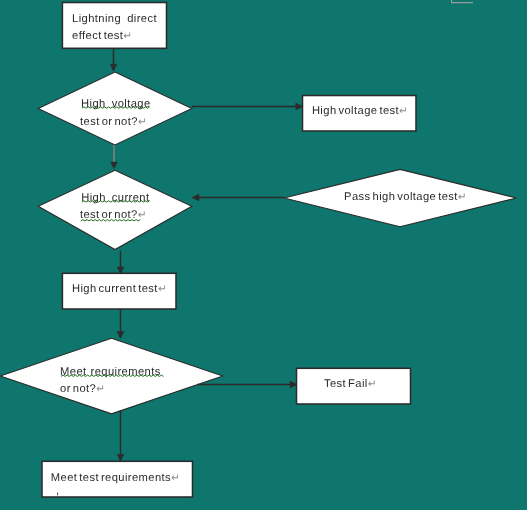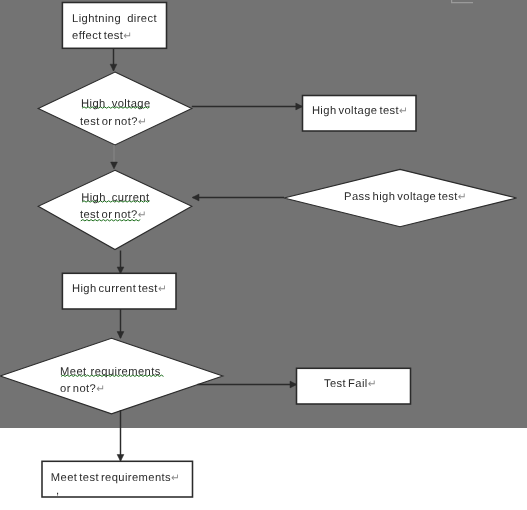--- a/index.html
+++ b/index.html
@@ -1,20 +1,20 @@
 <!DOCTYPE html>
 <html><head>
 <meta charset="utf-8">
 <title>Lightning direct effect test flowchart</title>
 <style>
   html,body{margin:0;padding:0;background:#ffffff;}
   body{width:527px;height:510px;overflow:hidden;
        font-family:"Liberation Sans",sans-serif;
        -webkit-font-smoothing:antialiased;text-rendering:geometricPrecision;}
-  #stage{position:relative;width:527px;height:428px;background:#737373;}
+  #stage{position:relative;width:527px;height:510px;background:#0f766e;}
   #shapes{position:absolute;left:0;top:0;}
   text{font-family:"Liberation Sans",sans-serif;font-size:11.2px;
        word-spacing:-1.5px;letter-spacing:0.4px;fill:#2b2b2b;
        white-space:pre;}
   .pm{fill:#8c8c8c;font-size:10.5px;letter-spacing:0;}
 </style>
 </head>
 <body>
 
 <div id="stage">

